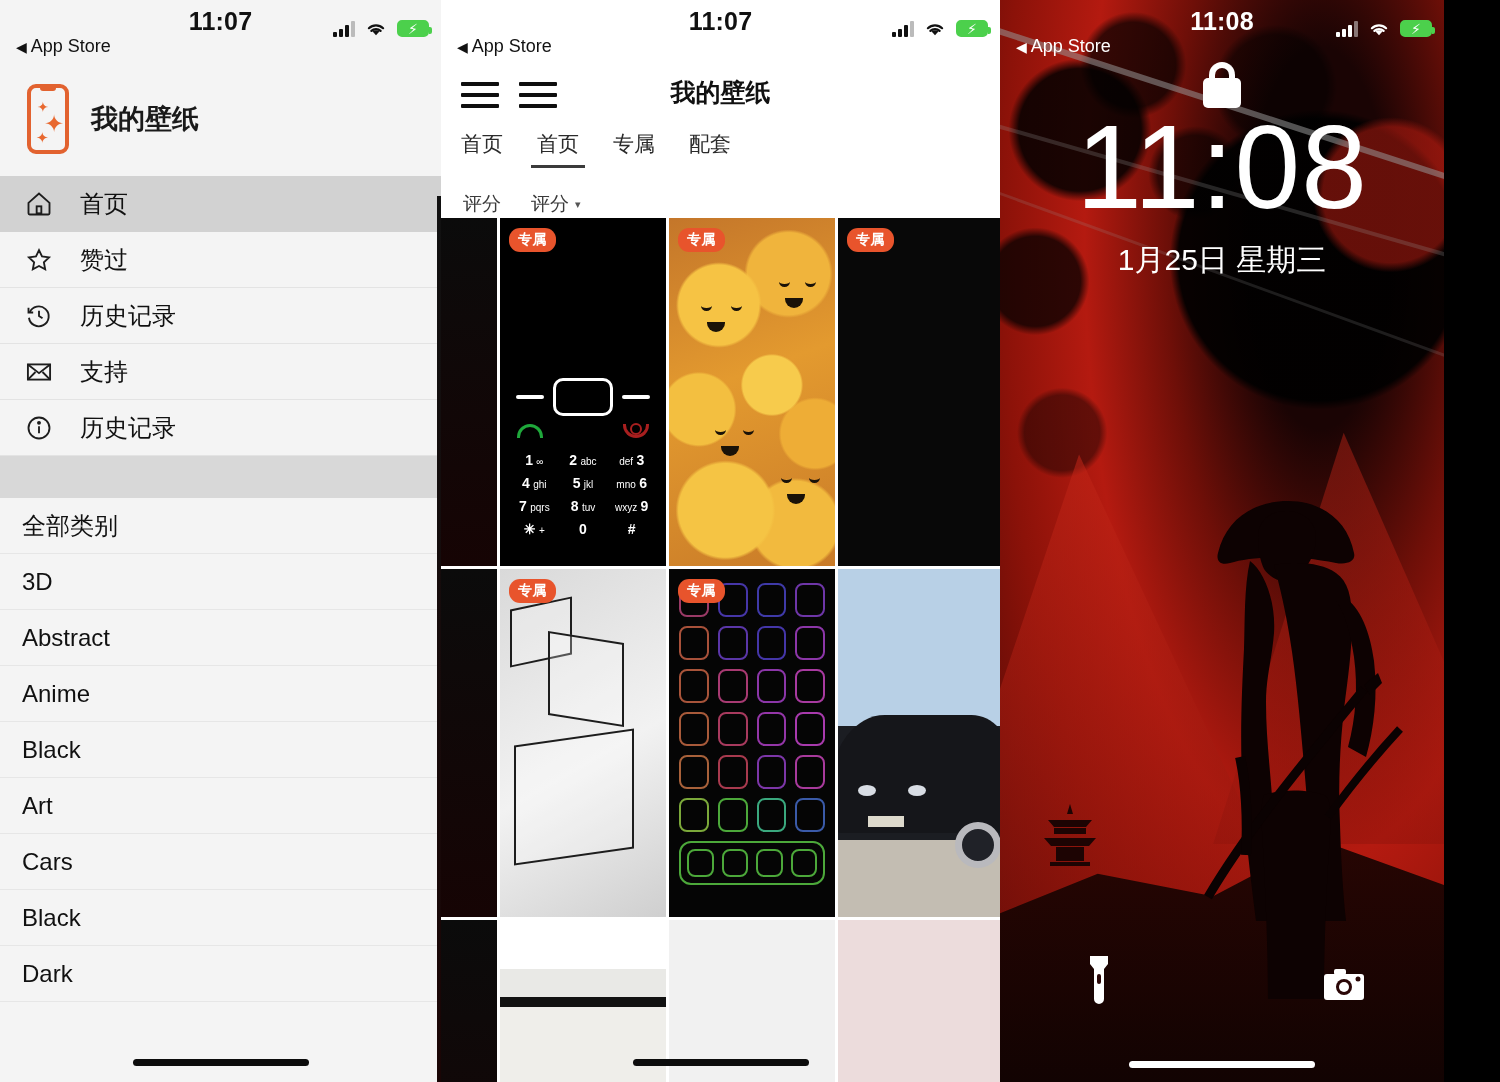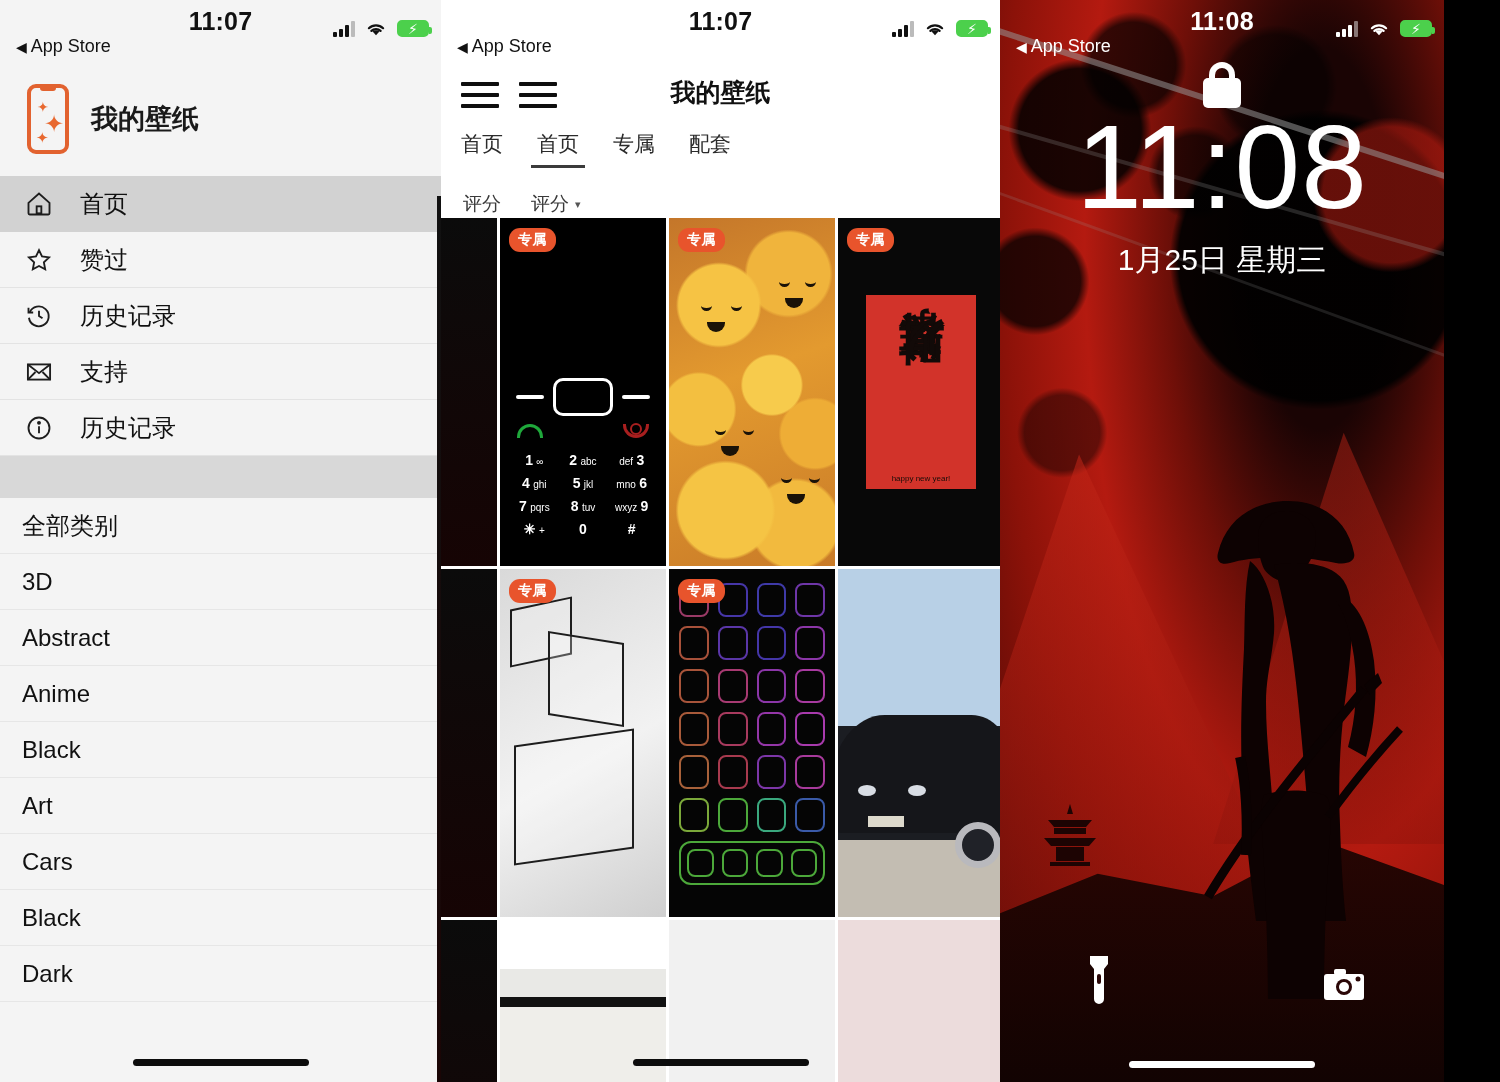--- a/index.html
+++ b/index.html
@@ -417,24 +417,20 @@
           <span class="eye" style="left:46px;top:210px"></span>
           <span class="eye" style="left:74px;top:210px"></span>
           <span class="mouth" style="left:52px;top:228px"></span>
           <span class="eye" style="left:112px;top:258px"></span>
           <span class="eye" style="left:140px;top:258px"></span>
           <span class="mouth" style="left:118px;top:276px"></span>
         </div>
 
         <div class="tile w-cny">
           <span class="badge">专属</span>
-          <div class="stamp">
-            <div class="cn">恭喜发财</div>
-            <div class="hny">happy new year!</div>
-          </div>
         </div>
 
         <div class="tile w-dark"></div>
 
         <div class="tile w-cubes">
           <span class="badge">专属</span>
           <span class="cube" style="left:10px;top:34px;width:62px;height:58px;transform:skewY(-12deg)"></span>
           <span class="cube" style="left:48px;top:68px;width:76px;height:84px;transform:skewY(9deg)"></span>
           <span class="cube" style="left:14px;top:168px;width:120px;height:120px;transform:skewY(-8deg)"></span>
         </div>

